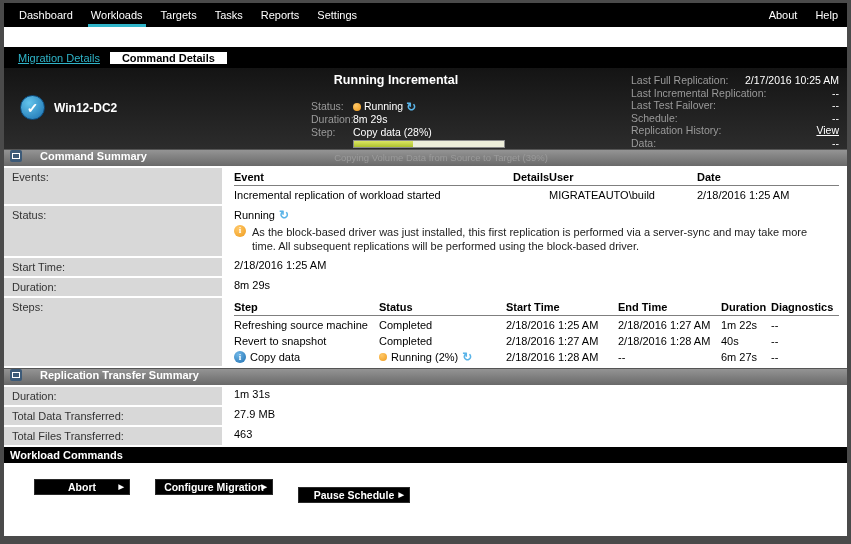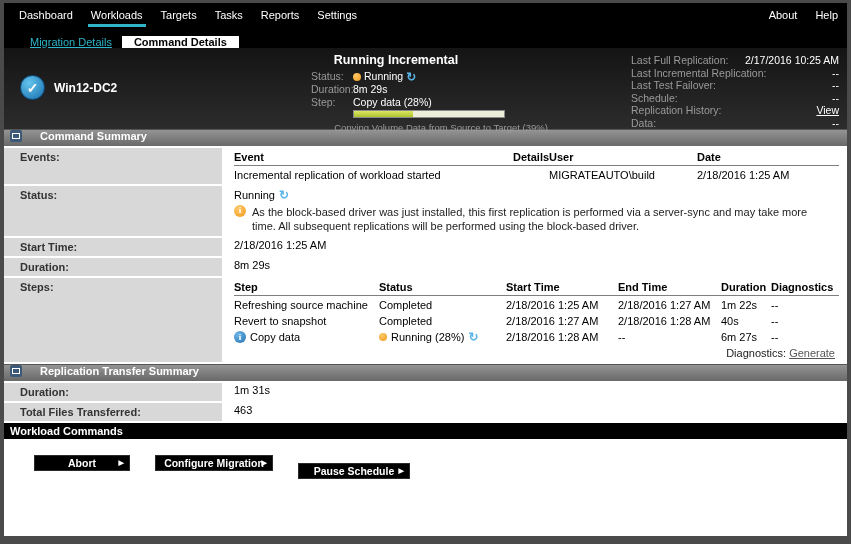--- a/index.html
+++ b/index.html
@@ -9,37 +9,37 @@
 
   
   .nav { height:24px; background:#000; display:flex; align-items:stretch; padding-left:6px; }
   .nav-item { color:#fff; font-size:11px; font-weight:normal; padding:0 9px; display:flex;
               align-items:center; position:relative; cursor:pointer; white-space:nowrap; }
   .nav-item.active::after { content:""; position:absolute; left:6px; right:6px; bottom:0;
               height:3px; background:#2fb4c8; }
   .nav-spacer { flex:1; }
 
   
-  .tabrow { height:21px; background:#000; display:flex; align-items:flex-end; padding-left:16px; }
+  .tabrow { height:21px; background:#000; display:flex; align-items:center; padding-left:4px;margin-top:20px; }
   .tab-link { color:#2fb4c8; font-size:11px; text-decoration:underline; padding:0 10px;
               display:flex; align-items:center; cursor:pointer; }
   .tab.active { background:#fff; color:#000; font-weight:bold; font-size:11px; padding:0 12px;
               display:flex; align-items:center; cursor:pointer; }
 
   
   .hdr { height:81px; background:linear-gradient(180deg,#141414,#2c2c2c); position:relative; color:#fff; }
   .wl { position:absolute; left:16px; top:27px; display:flex; align-items:center; gap:9px; }
   .wl-icon { width:25px; height:25px; border-radius:50%;
              background:radial-gradient(circle at 35% 30%, #63c4ec, #1a6fae);
              color:#fff; font-size:14px; font-weight:bold; display:flex; align-items:center;
              justify-content:center; border:1px solid #0d4f82; }
   .wl-name { font-size:12px; font-weight:bold; }
 
   .hcenter { position:absolute; left:307px; top:5px; width:250px; font-size:10.5px; }
-  .htitle { width:170px; text-align:center; font-size:12.5px; font-weight:bold; margin-bottom:3px; }
+  .htitle { width:170px; text-align:center; font-size:12.5px; font-weight:bold; margin-bottom:13px; }
   .hrow { display:flex; line-height:13px; }
   .hlabel { width:42px; color:#9a9a9a; flex-shrink:0; }
   .hval { color:#fff; display:flex; align-items:center; gap:3px; }
   .dot { width:8px; height:8px; border-radius:50%; display:inline-block; flex-shrink:0;
          background:radial-gradient(circle at 35% 30%, #ffc868, #ef9b1d); }
   .spin { color:#5ab4e8; font-weight:bold; font-size:12px; line-height:10px; }
   .progress { margin-left:42px; width:152px; height:8px; background:#edeeda; border:1px solid #8a8a8a; margin-top:1px; }
   .progress-fill { height:100%; background:linear-gradient(180deg,#dce664,#aec22e); width:0; }
   .hcaption { color:#9a9a9a; font-size:9.5px; margin-top:4px; width:260px; text-align:center; }
 
@@ -51,22 +51,22 @@
 
   
   .secbar { height:17px; background:linear-gradient(180deg,#949494,#696969); color:#fff; font-size:11px;
             font-weight:bold; display:flex; align-items:flex-start; gap:18px; padding-left:6px;
             border-top:1px solid #555; }
   .sec-icon { width:12px; height:12px; border-radius:2px; background:#3c5a78; position:relative; flex-shrink:0; }
   .sec-icon::after { content:""; position:absolute; left:2px; top:3px; width:6px; height:4px; border:1px solid #fff; }
 
   
   .row { display:flex; margin-top:2px; background:#fff; }
-  .row-label { width:218px; flex-shrink:0; background:#d8d8d8; font-size:11px; font-weight:bold;
-               color:#333; padding:3px 6px 3px 16px; }
+  .row-label { width:218px; flex-shrink:0; background:#d8d8d8; font-size:11px; font-weight:normal;
+               color:#333; padding:3px 6px 3px 8px; }
   .row-content { flex:1; padding:1px 8px 2px 12px; font-size:11px; color:#000; }
 
   table { width:100%; border-collapse:collapse; table-layout:fixed; font-size:11px; }
   th { text-align:left; font-weight:bold; border-bottom:1px solid #7f7f7f; padding:2px 2px 2px 0; color:#000; }
   td { padding:3px 2px 1px 0; overflow:hidden; white-space:nowrap; }
   .cell-flex { display:flex; align-items:center; gap:4px; }
 
   .status-line { display:flex; align-items:center; gap:4px; padding-top:2px; }
   .note { display:flex; gap:6px; margin-top:4px; padding-right:6px; color:#222; line-height:1.3; }
   .round-icon { width:12px; height:12px; border-radius:50%; color:#fff; font-size:9px; font-weight:bold;
@@ -264,46 +264,46 @@
         <tr>
           <td>
             <span class="cell-flex">
               <span class="round-icon blue">i</span>
               <span>Copy data</span>
             </span>
           </td>
           <td>
             <span class="cell-flex">
               <span class="dot"></span>
-              <span>Running (28%)</span>
+              <span>Running (2%)</span>
               <span class="spin">↻</span>
             </span>
           </td>
           <td>2/18/2016 1:28 AM</td>
           <td>--</td>
           <td>6m 27s</td>
           <td>--</td>
         </tr>
       </tbody>
         </table>
-      <div class="diag-line">
-        <span>Diagnostics:</span>
-        <span class="diag-link">Generate</span>
-      </div>
     </div>
   </div>
 
   <div class="secbar" style="margin-top:2px;">
     <span class="sec-icon"></span>
     <span>Replication Transfer Summary</span>
   </div>
 
   <div class="row">
     <div class="row-label">Duration:</div>
     <div class="row-content">1m 31s</div>
+  </div>
+  <div class="row">
+    <div class="row-label">Total Data Transferred:</div>
+    <div class="row-content">27.9 MB</div>
   </div>
   <div class="row">
     <div class="row-label">Total Files Transferred:</div>
     <div class="row-content">463</div>
   </div>
 
   <div class="cmdbar">
     <span>Workload Commands</span>
   </div>
 

